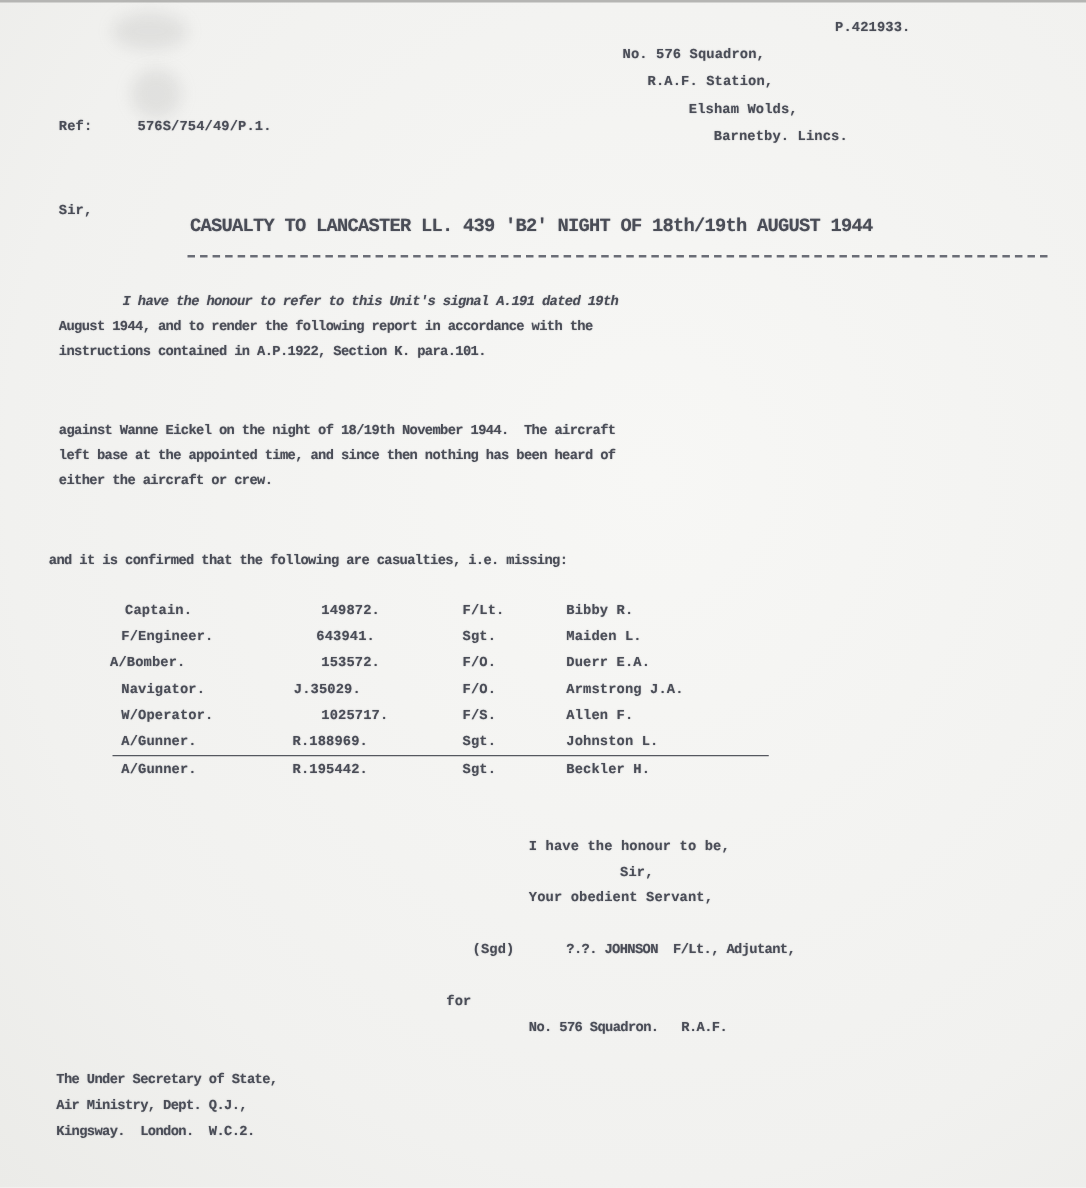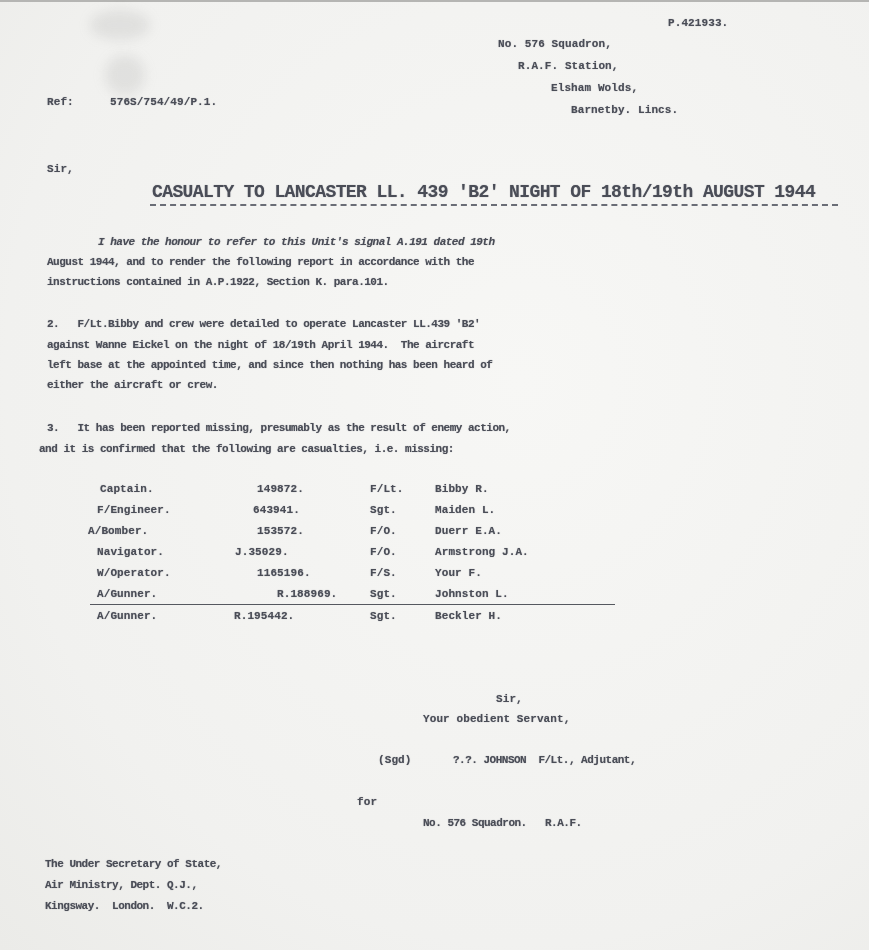--- a/index.html
+++ b/index.html
@@ -24,54 +24,52 @@
     }
     .heading-rule {
       position: absolute; left: 150px; top: 204px; width: 688px; height: 0;
       border-top: 2px dashed #6a6d76;
     }
     .table-rule { position: absolute; left: 90px; top: 604px; width: 525px; height: 1px; background: #55585f; }
     .row { position: absolute; left: 0; width: 869px; height: 21px; }
     .c1 { position: absolute; left: 0; }
     .c2 { position: absolute; }
     .c3 { position: absolute; left: 370px; }
-    .c4 { position: absolute; left: 435px; }
+    .c4 { position: absolute; left: 453px; }
   </style>
 </head>
 <body>
 
 <div class="page">
   <div class="topline"></div>
   <div class="smudge" style="left:90px;top:10px;width:60px;height:30px;"></div>
   <div class="smudge" style="left:105px;top:55px;width:40px;height:40px;"></div>
 
   <div class="t" style="left:668px;top:14px;">P.421933.</div>
   <div class="t" style="left:498px;top:35px;">No. 576 Squadron,</div>
   <div class="t" style="left:518px;top:57px;">R.A.F. Station,</div>
   <div class="t" style="left:551px;top:79px;">Elsham Wolds,</div>
   <div class="t" style="left:571px;top:101px;">Barnetby. Lincs.</div>
 
   <div class="t" style="left:47px;top:93px;">Ref:</div>
   <div class="t" style="left:110px;top:93px;">576S/754/49/P.1.</div>
 
   <div class="t" style="left:47px;top:160px;">Sir,</div>
 
-  <div class="t" style="left:152px;top:183px;font-size:18px;letter-spacing:-0.6px;">CASUALTY TO LANCASTER LL. 439 'B2' NIGHT OF 18th/19th AUGUST 1944</div>
+  <div class="t" style="left:152px;top:172px;font-size:15px;letter-spacing:-0.6px;">CASUALTY TO LANCASTER LL. 439 'B2' NIGHT OF 18th/19th AUGUST 1944</div>
   <div class="heading-rule"></div>
 
   <div class="t" style="left:98px;top:233px;letter-spacing:-0.5px;font-style:italic;">I have the honour to refer to this Unit's signal A.191 dated 19th</div>
   <div class="t" style="left:47px;top:253px;letter-spacing:-0.5px;">August 1944, and to render the following report in accordance with the</div>
   <div class="t" style="left:47px;top:273px;letter-spacing:-0.5px;">instructions contained in A.P.1922, Section K. para.101.</div>
 
-  <div class="t" style="left:47px;top:315px;letter-spacing:-0.5px;">2.   F/Lt.Bibby and crew were detailed to operate Lancaster LL.439 'B2'</div>
-  <div class="t" style="left:47px;top:336px;letter-spacing:-0.5px;">against Wanne Eickel on the night of 18/19th April 1944.  The aircraft</div>
+  <div class="t" style="left:47px;top:336px;letter-spacing:-0.5px;">against Wanne Eickel on the night of 18/19th November 1944.  The aircraft</div>
   <div class="t" style="left:47px;top:376px;letter-spacing:-0.5px;">either the aircraft or crew.</div>
   <div class="t" style="left:47px;top:356px;letter-spacing:-0.5px;">left base at the appointed time, and since then nothing has been heard of</div>
 
-  <div class="t" style="left:47px;top:419px;letter-spacing:-0.5px;">3.   It has been reported missing, presumably as the result of enemy action,</div>
   <div class="t" style="left:39px;top:440px;letter-spacing:-0.5px;">and it is confirmed that the following are casualties, i.e. missing:</div>
 
   <div>
     <div class="row" style="top:480px;">
       <span class="t c1" style="left:100px;">Captain.</span>
       <span class="t c2" style="left:257px;">149872.</span>
       <span class="t c3">F/Lt.</span>
       <span class="t c4">Bibby R.</span>
     </div>
     <div class="row" style="top:501px;">
@@ -87,39 +85,40 @@
       <span class="t c4">Duerr E.A.</span>
     </div>
     <div class="row" style="top:543px;">
       <span class="t c1" style="left:97px;">Navigator.</span>
       <span class="t c2" style="left:235px;">J.35029.</span>
       <span class="t c3">F/O.</span>
       <span class="t c4">Armstrong J.A.</span>
     </div>
     <div class="row" style="top:564px;">
       <span class="t c1" style="left:97px;">W/Operator.</span>
-      <span class="t c2" style="left:257px;">1165196.</span>
+      <span class="t c2" style="left:257px;">1025717.</span>
       <span class="t c3">F/S.</span>
-      <span class="t c4">Your F.</span>
+      <span class="t c4">Allen F.</span>
     </div>
     <div class="row" style="top:585px;">
       <span class="t c1" style="left:97px;">A/Gunner.</span>
-      <span class="t c2" style="left:234px;margin-left:43px;">R.188969.</span>
+      <span class="t c2" style="left:234px;">R.188969.</span>
       <span class="t c3">Sgt.</span>
       <span class="t c4">Johnston L.</span>
     </div>
     <div class="table-rule"></div>
     <div class="row" style="top:607px;">
       <span class="t c1" style="left:97px;">A/Gunner.</span>
       <span class="t c2" style="left:234px;">R.195442.</span>
       <span class="t c3">Sgt.</span>
       <span class="t c4">Beckler H.</span>
     </div>
   </div>
 
+  <div class="t" style="left:423px;top:669px;">I have the honour to be,</div>
   <div class="t" style="left:496px;top:690px;">Sir,</div>
   <div class="t" style="left:423px;top:710px;">Your obedient Servant,</div>
 
   <div class="t" style="left:352px;top:751px;margin-left:26px;">(Sgd)</div>
   <div class="t" style="left:453px;top:751px;letter-spacing:-0.5px;">?.?. JOHNSON  F/Lt., Adjutant,</div>
 
   <div class="t" style="left:357px;top:793px;">for</div>
   <div class="t" style="left:423px;top:814px;letter-spacing:-0.5px;">No. 576 Squadron.   R.A.F.</div>
 
   <div class="t" style="left:45px;top:855px;letter-spacing:-0.5px;">The Under Secretary of State,</div>

